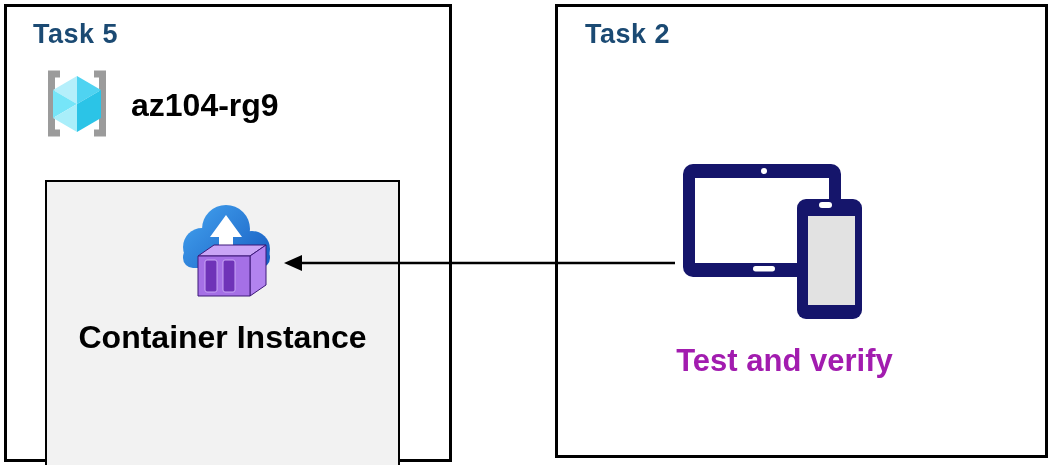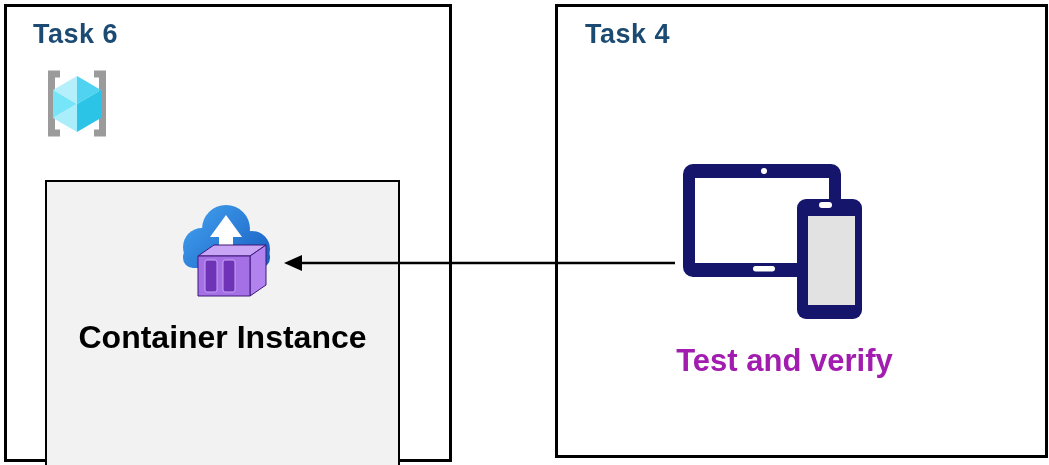--- a/index.html
+++ b/index.html
@@ -102,34 +102,35 @@
     height: 465px;
     pointer-events: none;
   }
 </style>
 </head>
 <body>
 
 <div class="canvas">
 
   <section class="task-box task1">
-    <h2 class="task-title">Task 6</h2>
+    <h2 class="task-title">Task 5</h2>
 
     <div class="rg-row">
       <svg class="rg-icon" viewBox="0 0 78 73">
 
         <path d="M 22 7 H 13.5 V 66 H 22" fill="none" style="stroke:var(--bracket-gray)" stroke-width="7"></path>
         <path d="M 56 7 H 64.5 V 66 H 56" fill="none" style="stroke:var(--bracket-gray)" stroke-width="7"></path>
 
         <polygon points="39,9 15,23 39,37" style="fill:var(--cube-pale)"></polygon>
         <polygon points="39,9 63,23 39,37" style="fill:var(--cube-medium)"></polygon>
         <polygon points="15,23 15,51 39,37" style="fill:var(--cube-light)"></polygon>
         <polygon points="15,51 39,65 39,37" style="fill:var(--cube-lighter)"></polygon>
         <polygon points="63,23 63,51 39,65 39,37" style="fill:var(--cube-dark)"></polygon>
       </svg>
+      <span class="rg-name">az104-rg9</span>
     </div>
 
     <div class="ci-box">
       <svg class="ci-icon" viewBox="0 0 96 100">
         <defs>
           <linearGradient id="cloudGrad" x1="20" y1="10" x2="80" y2="70" gradientUnits="userSpaceOnUse">
             <stop offset="0" style="stop-color:var(--cloud-blue-light)"></stop>
             <stop offset="1" style="stop-color:var(--cloud-blue-dark)"></stop>
           </linearGradient>
         </defs>
@@ -149,21 +150,21 @@
           <rect x="20" y="57" width="52" height="40" style="fill:var(--container-front)"></rect>
           <rect x="27" y="61" width="12" height="32" rx="2" style="fill:var(--container-door);stroke:var(--container-top)"></rect>
           <rect x="45" y="61" width="12" height="32" rx="2" style="fill:var(--container-door);stroke:var(--container-top)"></rect>
         </g>
       </svg>
       <div class="ci-label">Container Instance</div>
     </div>
   </section>
 
   <section class="task-box task2">
-    <h2 class="task-title">Task 4</h2>
+    <h2 class="task-title">Task 2</h2>
 
     <svg class="devices-icon" viewBox="0 0 180 156">
 
       <g>
         <rect x="0" y="0" width="158" height="113" rx="10" style="fill:var(--device-navy)"></rect>
         <rect x="12" y="14" width="134" height="85" fill="#ffffff"></rect>
         <circle cx="81" cy="7" r="3" fill="#ffffff"></circle>
         <rect x="70" y="102" width="22" height="5.5" rx="2.7" fill="#ffffff"></rect>
       </g>
 

